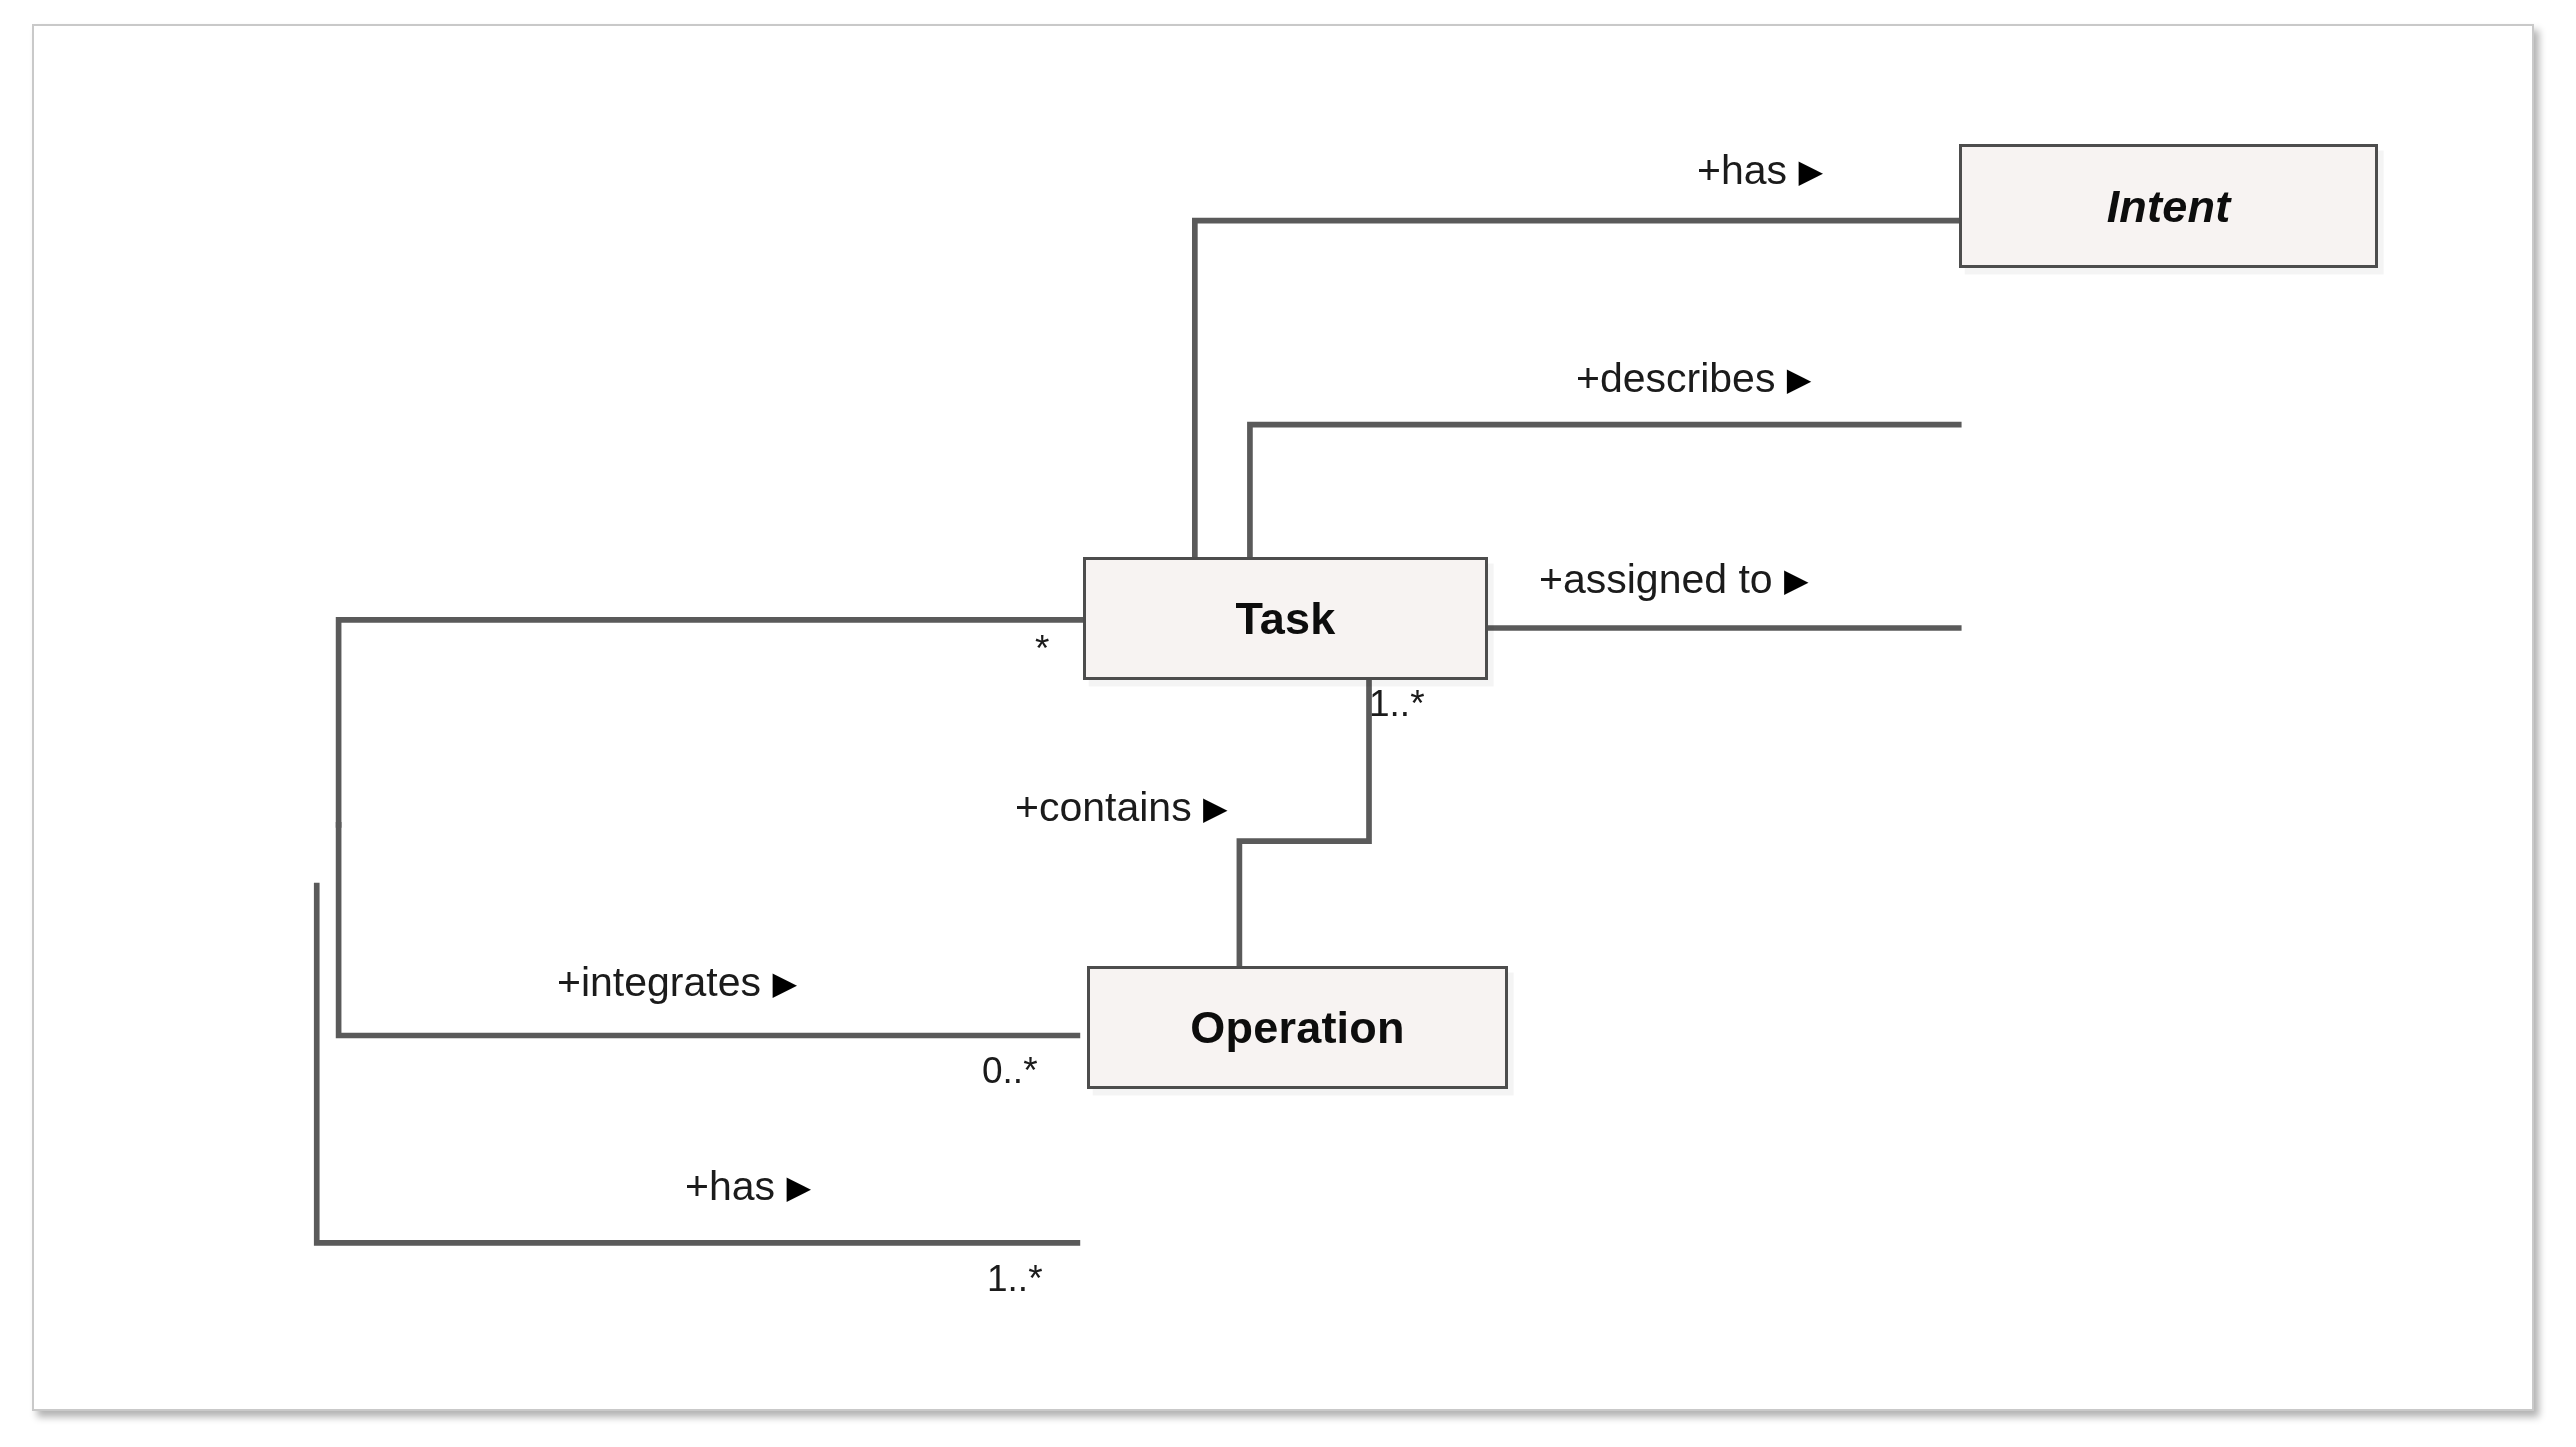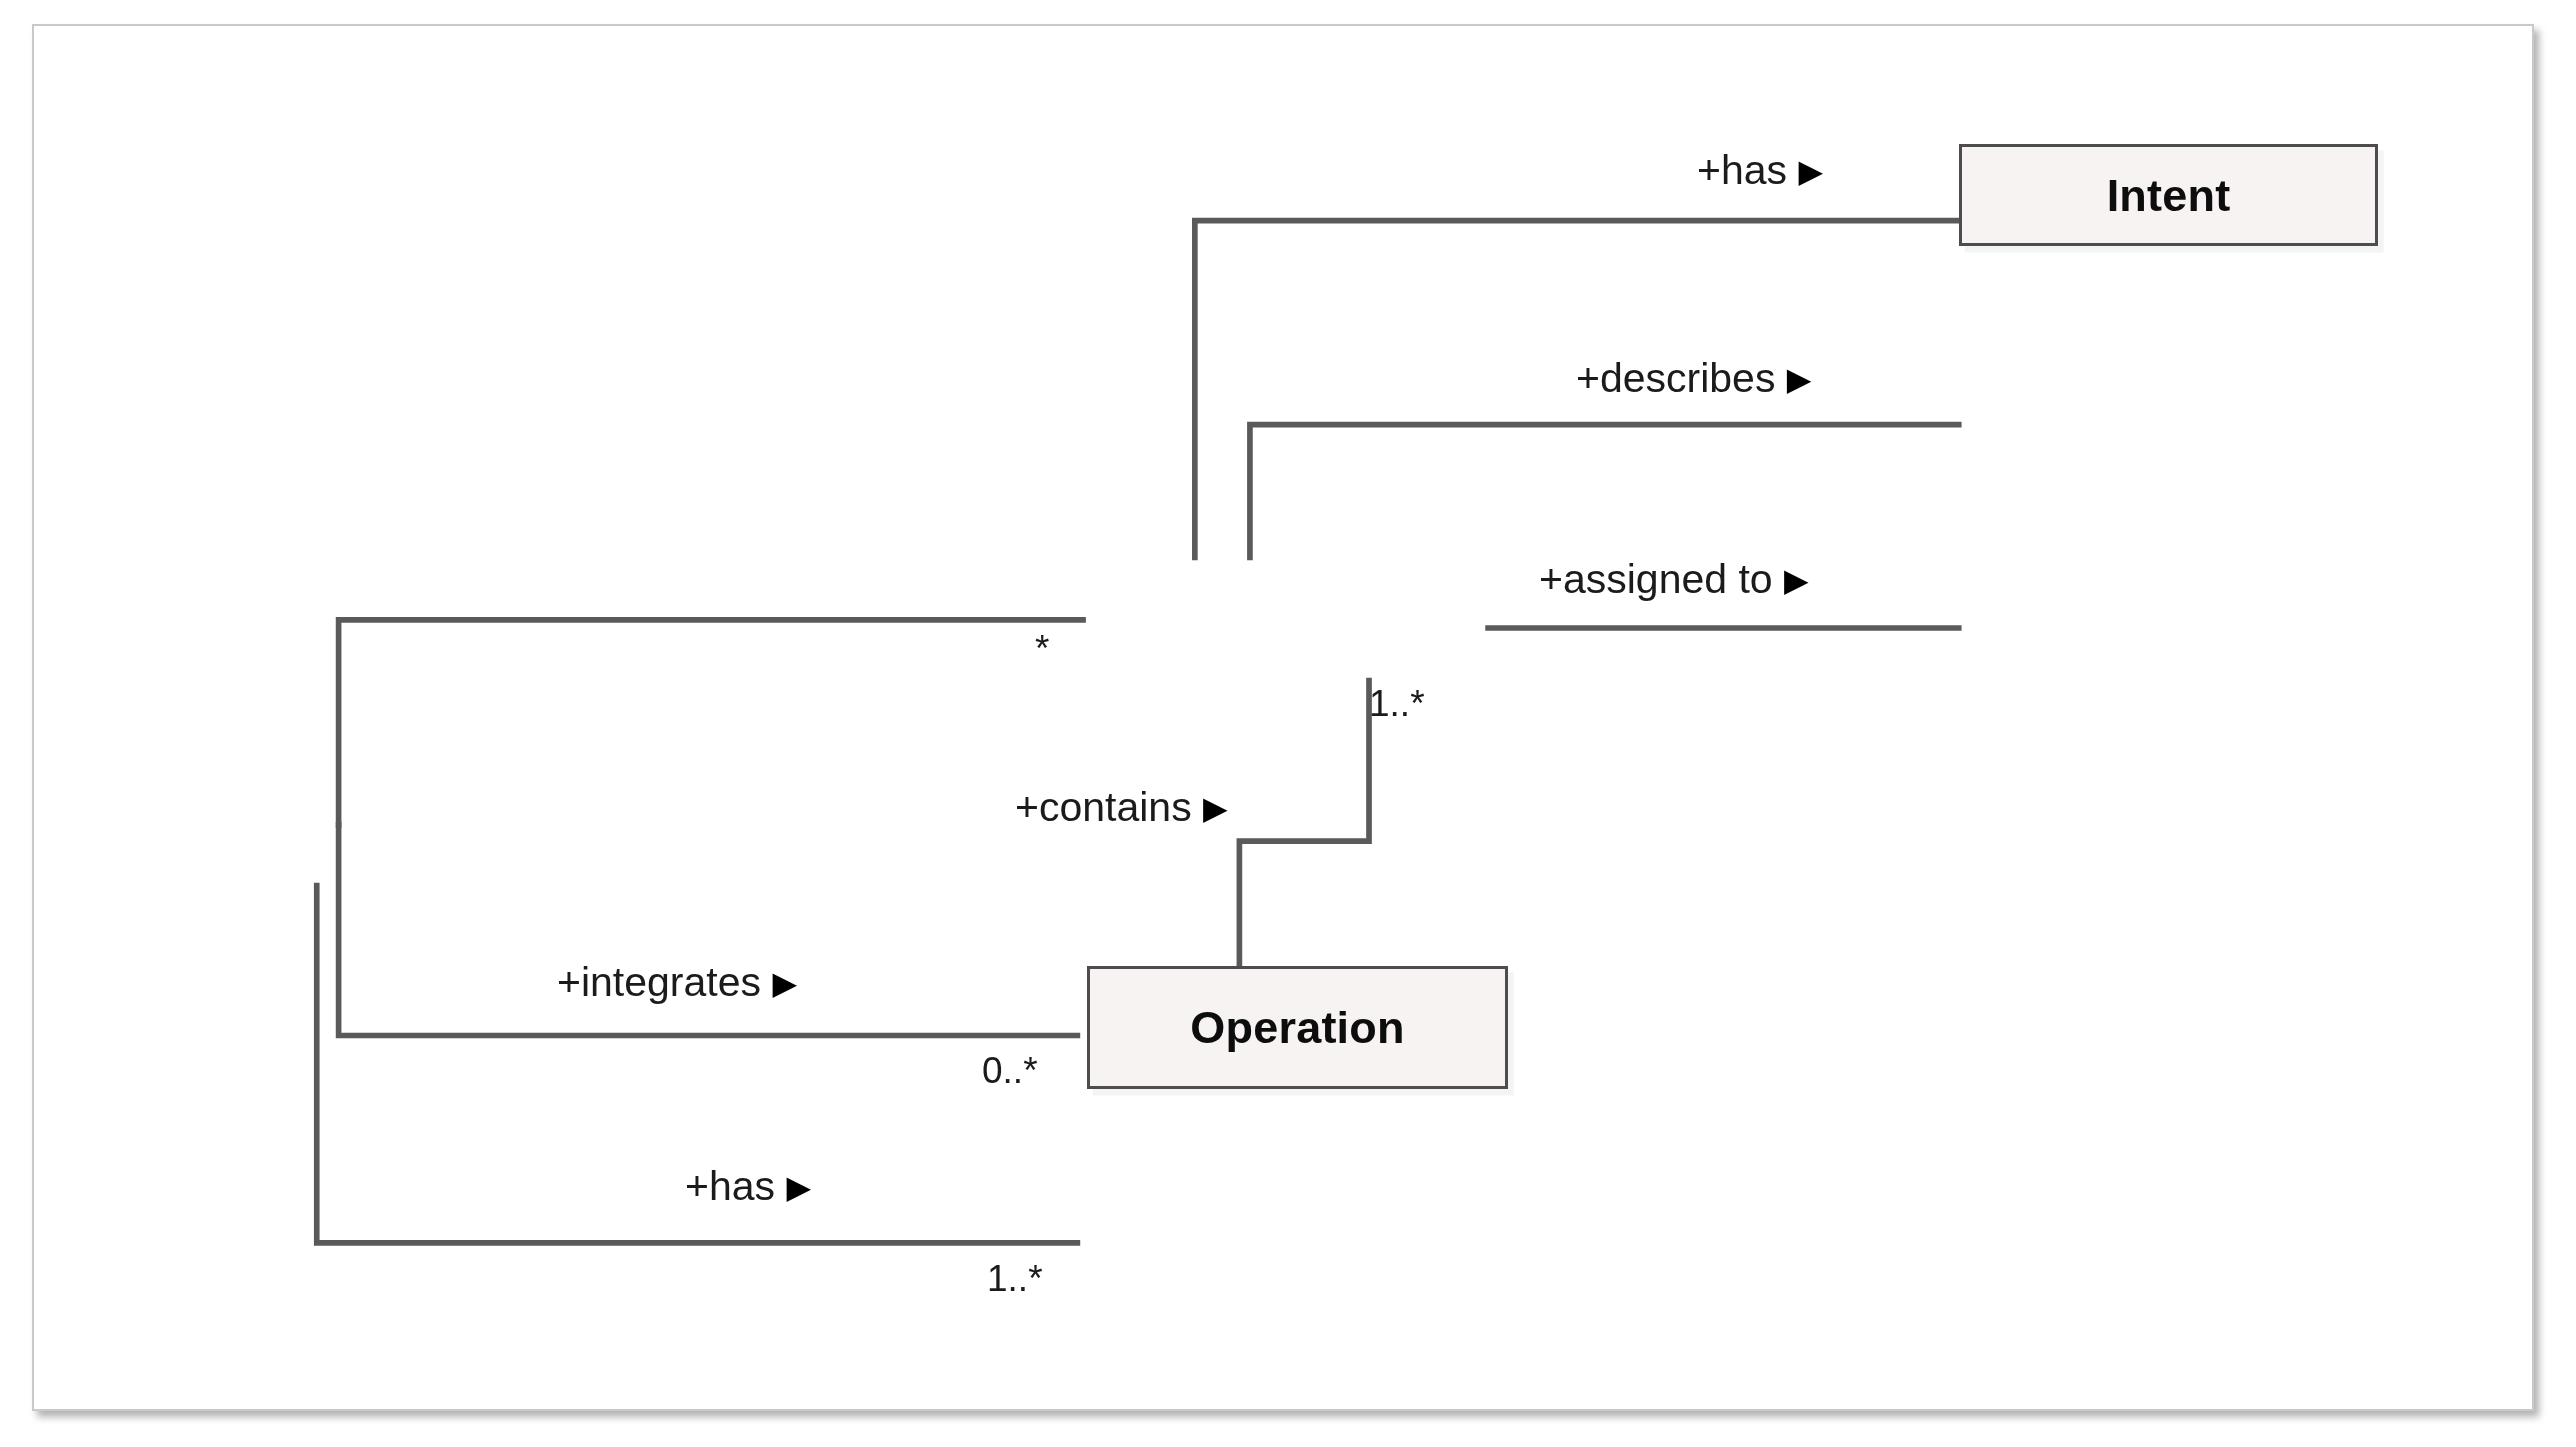--- a/index.html
+++ b/index.html
@@ -91,26 +91,29 @@
       <path d="M418,1018 L418,765 L1337,765"></path>
 
       <path d="M1690,840 L1690,1038 L1530,1038 L1530,1192"></path>
 
       <path d="M418,1018 L418,1278 L1330,1278"></path>
 
       <path d="M391,1093 L391,1534 L1330,1534"></path>
     </g>
   </svg>
 
-  <div class="node" style="left:1959px;top:144px;width:419px;height:102px;">
+  <div class="node" style="left:1959px;top:144px;width:419px;height:124px;font-style:italic;">
     <span class="nlabel">Intent</span>
   </div>
 
 
 
+  <div class="node" style="left:1083px;top:557px;width:405px;height:123px;">
+    <span class="nlabel">Task</span>
+  </div>
 
 
   <div class="node" style="left:1087px;top:966px;width:421px;height:123px;">
     <span class="nlabel">Operation</span>
   </div>
 
 
   <div class="elabel" style="left:1697px;top:150px;">
     <span>+has</span>
     <span class="arrow">▶</span>

